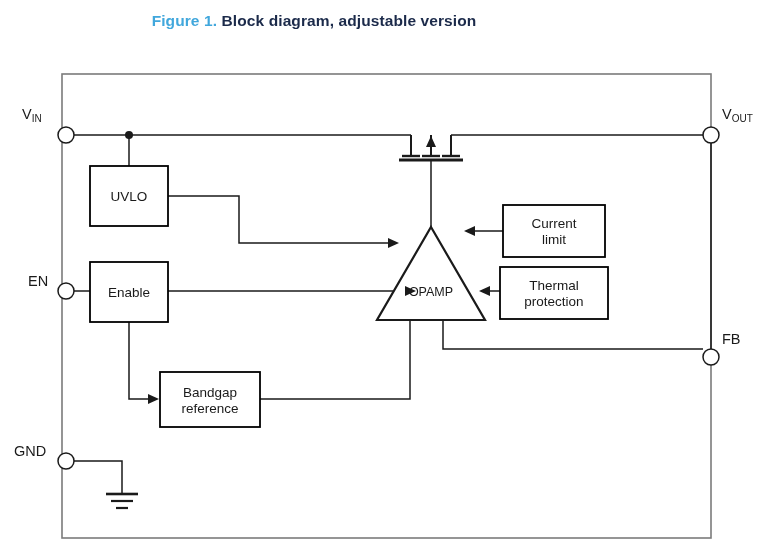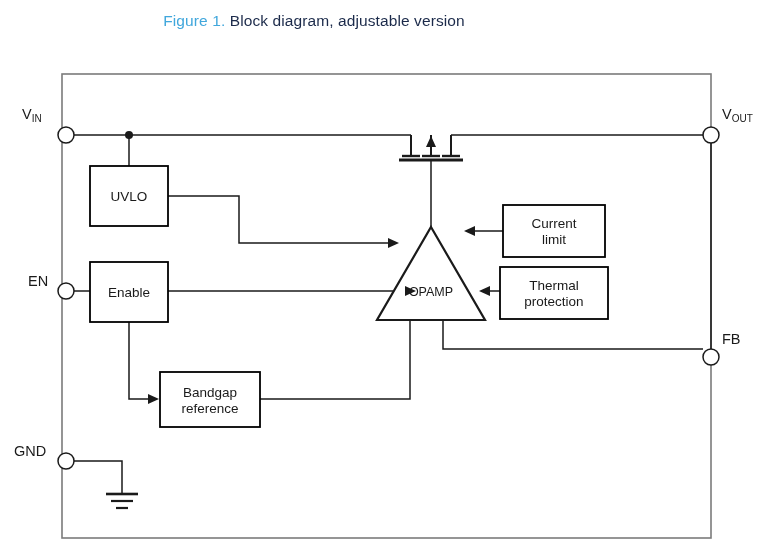--- a/index.html
+++ b/index.html
@@ -21,21 +21,21 @@
     overflow: hidden;
     background: #ffffff;
   }
   #figure-caption {
     position: absolute;
     left: 0;
     top: 12px;
     width: 628px;
     text-align: center;
     font-size: 15.5px;
-    font-weight: normal;
+    font-weight: bold;
     letter-spacing: 0.1px;
     white-space: nowrap;
   }
   #figure-caption .fig-num {
     color: #41a7dc;
   }
   #figure-caption .fig-title {
     color: #1b2a4a;
   }
   #diagram {

